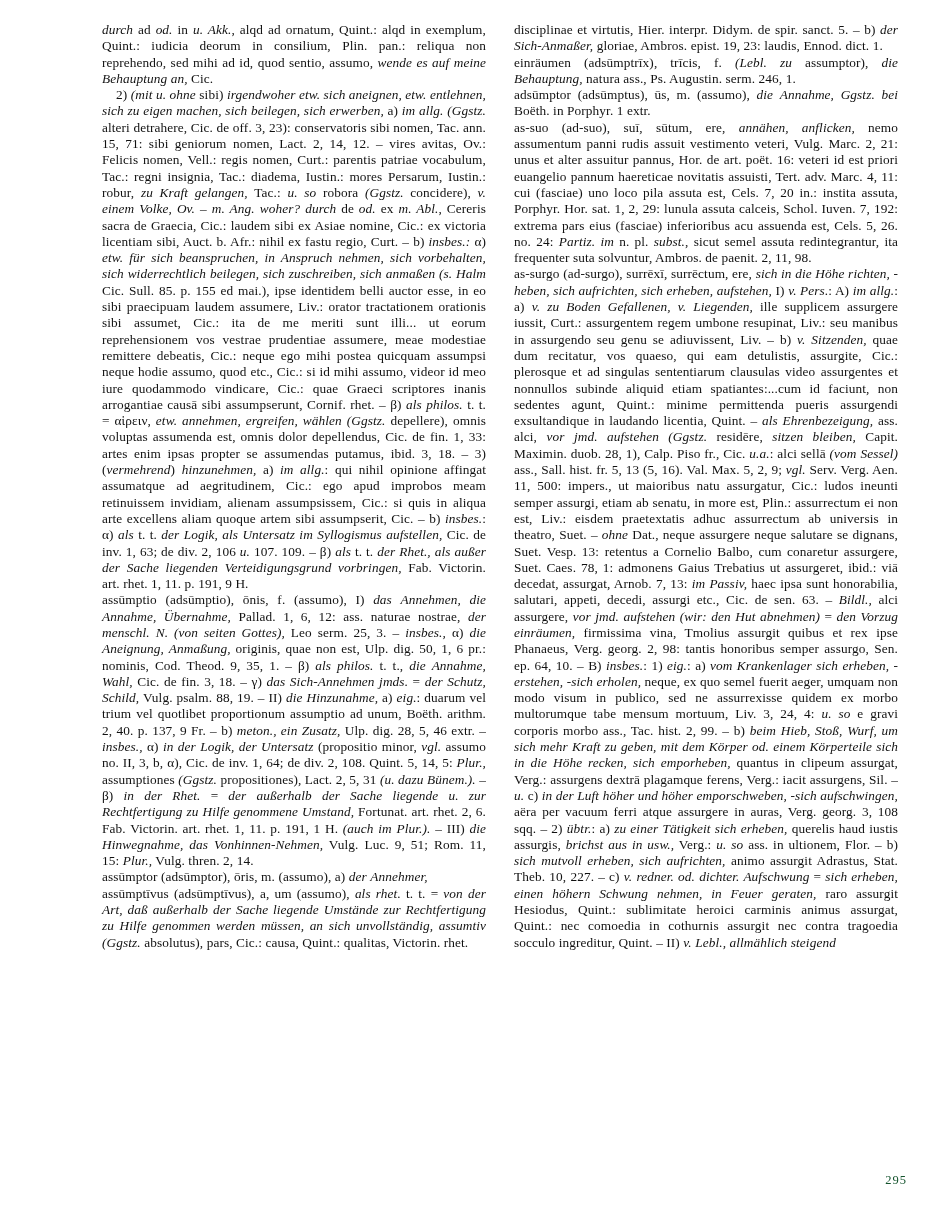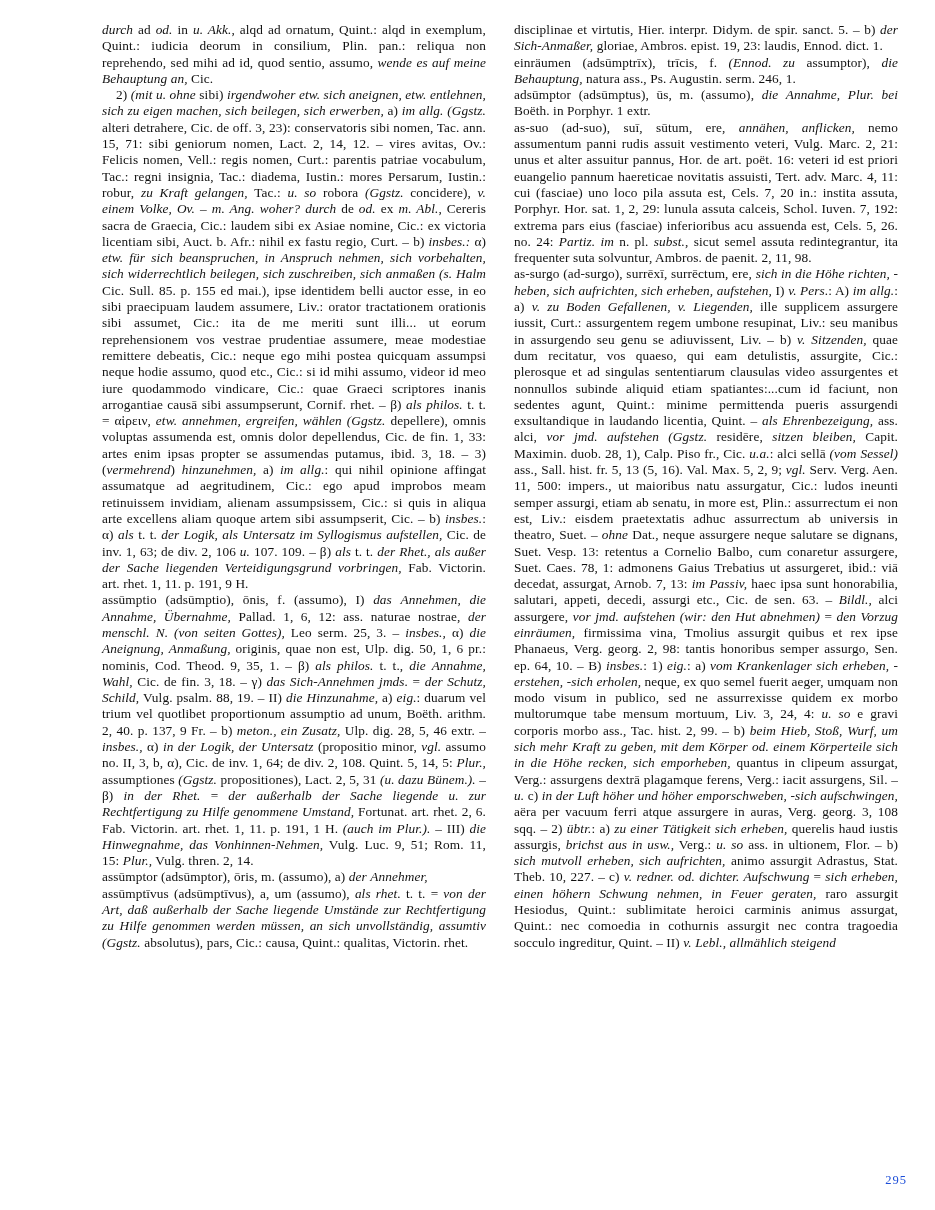--- a/index.html
+++ b/index.html
@@ -39,39 +39,39 @@
     text-indent: 14px;
   }
   .col b {
     font-weight: normal;
   }
   .page-number {
     position: absolute;
     right: 28px;
     bottom: 22px;
     font-size: 12.5px;
-    color: #1d4ed8;
+    color: #14532d;
     letter-spacing: 1px;
     margin-left: 37px;
   }
 </style>
 </head>
 <body>
 
 <div class="page">
   <div class="columns">
     <div class="col">
         <p><i>durch</i> ad <i>od.</i> in <i>u. Akk.</i>, alqd ad ornatum, Quint.: alqd in exemplum, Quint.: iudicia deorum in consilium, Plin. pan.: reliqua non reprehendo, sed mihi ad id, quod sentio, assumo, <i>wende es auf meine Behauptung an,</i> Cic.</p>
         <p class="indent">2) <i>(mit u. ohne</i> sibi) <i>irgendwoher etw.</i> <b><i>sich aneignen,</i></b> <i>etw.</i> <b><i>entlehnen, sich zu eigen machen, sich beilegen, sich erwerben,</i></b> a) <i>im allg. (Ggstz.</i> alteri detrahere, Cic. de off. 3, 23): conservatoris sibi nomen, Tac. ann. 15, 71: sibi geniorum nomen, Lact. 2, 14, 12. – vires avitas, Ov.: Felicis nomen, Vell.: regis nomen, Curt.: parentis patriae vocabulum, Tac.: regni insignia, Tac.: diadema, Iustin.: mores Persarum, Iustin.: robur, <i>zu Kraft gelangen,</i> Tac.: <i>u. so</i> robora <i>(Ggstz.</i> concidere), <i>v. einem Volke, Ov.</i> – <i>m. Ang.</i> <b><i>woher?</i></b> <i>durch</i> de <i>od.</i> ex <i>m. Abl.</i>, Cereris sacra de Graecia, Cic.: laudem sibi ex Asiae nomine, Cic.: ex victoria licentiam sibi, Auct. b. Afr.: nihil ex fastu regio, Curt. – b) <i>insbes.:</i> α) <i>etw.</i> <b><i>für sich beanspruchen, in Anspruch nehmen, sich vorbehalten, sich widerrechtlich beilegen, sich zuschreiben, sich anmaßen</i></b> <i>(s. Halm</i> Cic. Sull. 85. p. 155 ed mai.), ipse identidem belli auctor esse, in eo sibi praecipuam laudem assumere, Liv.: orator tractationem orationis sibi assumet, Cic.: ita de me meriti sunt illi... ut eorum reprehensionem vos vestrae prudentiae assumere, meae modestiae remittere debeatis, Cic.: neque ego mihi postea quicquam assumpsi neque hodie assumo, quod etc., Cic.: si id mihi assumo, videor id meo iure quodammodo vindicare, Cic.: quae Graeci scriptores inanis arrogantiae causā sibi assumpserunt, Cornif. rhet. – β) <i>als philos.</i> t. t. = αἱρειν, <i>etw.</i> <b><i>annehmen, ergreifen, wählen</i></b> <i>(Ggstz.</i> depellere), omnis voluptas assumenda est, omnis dolor depellendus, Cic. de fin. 1, 33: artes enim ipsas propter se assumendas putamus, ibid. 3, 18. – 3) (<b><i>vermehrend</i></b>) <b><i>hinzunehmen,</i></b> a) <i>im allg.</i>: qui nihil opinione affingat assumatque ad aegritudinem, Cic.: ego apud improbos meam retinuissem invidiam, alienam assumpsissem, Cic.: si quis in aliqua arte excellens aliam quoque artem sibi assumpserit, Cic. – b) <i>insbes.</i>: α) <i>als</i> t. t. <i>der Logik,</i> <b><i>als Untersatz</i></b> <i>im Syllogismus</i> <b><i>aufstellen,</i></b> Cic. de inv. 1, 63; de div. 2, 106 <i>u.</i> 107. 109. – β) <i>als</i> t. t. <i>der Rhet.,</i> <b><i>als außer der Sache liegenden Verteidigungsgrund vorbringen,</i></b> Fab. Victorin. art. rhet. 1, 11. p. 191, 9 H.</p>
         <p><b>assūmptio</b> (adsūmptio), ōnis, f. (assumo), I) <i>das</i> <b><i>Annehmen, die Annahme, Übernahme,</i></b> Pallad. 1, 6, 12: ass. naturae nostrae, <i>der menschl. N. (von seiten Gottes),</i> Leo serm. 25, 3. – <i>insbes.,</i> α) <i>die</i> <b><i>Aneignung, Anmaßung,</i></b> originis, quae non est, Ulp. dig. 50, 1, 6 pr.: nominis, Cod. Theod. 9, 35, 1. – β) <i>als philos.</i> t. t., <i>die</i> <b><i>Annahme, Wahl,</i></b> Cic. de fin. 3, 18. – γ) <i>das</i> <b><i>Sich-Annehmen</i></b> <i>jmds.</i> = <i>der Schutz, Schild,</i> Vulg. psalm. 88, 19. – II) <i>die</i> <b><i>Hinzunahme,</i></b> a) <i>eig.</i>: duarum vel trium vel quotlibet proportionum assumptio ad unum, Boëth. arithm. 2, 40. p. 137, 9 Fr. – b) <i>meton., ein</i> <b><i>Zusatz,</i></b> Ulp. dig. 28, 5, 46 extr. – <i>insbes.,</i> α) <i>in der Logik, der</i> <b><i>Untersatz</i></b> (propositio minor, <i>vgl.</i> assumo no. II, 3, b, α), Cic. de inv. 1, 64; de div. 2, 108. Quint. 5, 14, 5: <i>Plur.,</i> assumptiones <i>(Ggstz.</i> propositiones), Lact. 2, 5, 31 <i>(u. dazu Bünem.).</i> – β) <i>in der Rhet.</i> = <i>der außerhalb der Sache liegende u. zur Rechtfertigung zu Hilfe genommene Umstand,</i> Fortunat. art. rhet. 2, 6. Fab. Victorin. art. rhet. 1, 11. p. 191, 1 H. <i>(auch im Plur.).</i> – III) <i>die</i> <b><i>Hinwegnahme,</i></b> <i>das</i> <b><i>Vonhinnen-Nehmen,</i></b> Vulg. Luc. 9, 51; Rom. 11, 15: <i>Plur.,</i> Vulg. thren. 2, 14.</p>
         <p><b>assūmptor</b> (adsūmptor), ōris, m. (assumo), a) <i>der</i> <b><i>Annehmer,</i></b></p>
         <p><b>assūmptīvus</b> (adsūmptīvus), a, um (assumo), <i>als rhet.</i> t. t. = <i>von der Art, daß außerhalb der Sache liegende Umstände zur Rechtfertigung zu Hilfe genommen werden müssen,</i> <b><i>an sich unvollständig, assumtiv</i></b> <i>(Ggstz.</i> absolutus), pars, Cic.: causa, Quint.: qualitas, Victorin. rhet.</p>
       </div>
     <div class="col">
         <p>disciplinae et virtutis, Hier. interpr. Didym. de spir. sanct. 5. – b) <i>der</i> <b><i>Sich-Anmaßer,</i></b> gloriae, Ambros. epist. 19, 23: laudis, Ennod. dict. 1.</p>
-        <p><b>einräumen</b> (adsūmptrīx), trīcis, f. <i>(Ennod. zu</i> assumptor), <i>die</i> <b><i>Behauptung,</i></b> natura ass., Ps. Augustin. serm. 246, 1.</p>
-        <p><b>adsūmptor</b> (adsūmptus), ūs, m. (assumo), <i>die</i> <b><i>Annahme,</i></b> <i>Plur. bei</i> Boëth. in Porphyr. 1 extr.</p>
+        <p><b>einräumen</b> (adsūmptrīx), trīcis, f. <i>(Lebl. zu</i> assumptor), <i>die</i> <b><i>Behauptung,</i></b> natura ass., Ps. Augustin. serm. 246, 1.</p>
+        <p><b>adsūmptor</b> (adsūmptus), ūs, m. (assumo), <i>die</i> <b><i>Annahme,</i></b> <i>Ggstz. bei</i> Boëth. in Porphyr. 1 extr.</p>
         <p><b>as-suo</b> (ad-suo), suī, sūtum, ere, <b><i>annähen, anflicken,</i></b> nemo assumentum panni rudis assuit vestimento veteri, Vulg. Marc. 2, 21: unus et alter assuitur pannus, Hor. de art. poët. 16: veteri id est priori euangelio pannum haereticae novitatis assuisti, Tert. adv. Marc. 4, 11: cui (fasciae) uno loco pila assuta est, Cels. 7, 20 in.: instita assuta, Porphyr. Hor. sat. 1, 2, 29: lunula assuta calceis, Schol. Iuven. 7, 192: extrema pars eius (fasciae) inferioribus acu assuenda est, Cels. 5, 26. no. 24: <i>Partiz. im</i> n. pl. <i>subst.</i>, sicut semel assuta redintegrantur, ita frequenter suta solvuntur, Ambros. de paenit. 2, 11, 98.</p>
         <p><b>as-surgo</b> (ad-surgo), surrēxī, surrēctum, ere, <b><i>sich in die Höhe richten, -heben, sich aufrichten, sich erheben, aufstehen,</i></b> I) <i>v. Pers.</i>: A) <i>im allg.</i>: a) <i>v. zu Boden Gefallenen, v. Liegenden,</i> ille supplicem assurgere iussit, Curt.: assurgentem regem umbone resupinat, Liv.: seu manibus in assurgendo seu genu se adiuvissent, Liv. – b) <i>v. Sitzenden,</i> quae dum recitatur, vos quaeso, qui eam detulistis, assurgite, Cic.: plerosque et ad singulas sententiarum clausulas video assurgentes et nonnullos subinde aliquid etiam spatiantes:...cum id faciunt, non sedentes agunt, Quint.: minime permittenda pueris assurgendi exsultandique in laudando licentia, Quint. – <i>als Ehrenbezeigung,</i> ass. alci, <i>vor jmd.</i> <b><i>aufstehen</i></b> <i>(Ggstz.</i> residēre, <i>sitzen bleiben,</i> Capit. Maximin. duob. 28, 1), Calp. Piso fr., Cic. <i>u.a.</i>: alci sellā <i>(vom Sessel)</i> ass., Sall. hist. fr. 5, 13 (5, 16). Val. Max. 5, 2, 9; <i>vgl.</i> Serv. Verg. Aen. 11, 500: impers., ut maioribus natu assurgatur, Cic.: ludos ineunti semper assurgi, etiam ab senatu, in more est, Plin.: assurrectum ei non est, Liv.: eisdem praetextatis adhuc assurrectum ab universis in theatro, Suet. – <i>ohne</i> Dat., neque assurgere neque salutare se dignans, Suet. Vesp. 13: retentus a Cornelio Balbo, cum conaretur assurgere, Suet. Caes. 78, 1: admonens Gaius Trebatius ut assurgeret, ibid.: viā decedat, assurgat, Arnob. 7, 13: <i>im Passiv,</i> haec ipsa sunt honorabilia, salutari, appeti, decedi, assurgi etc., Cic. de sen. 63. – <i>Bildl.,</i> alci assurgere, <b><i>vor jmd. aufstehen</i></b> <i>(wir: den Hut abnehmen)</i> = <i>den Vorzug einräumen,</i> firmissima vina, Tmolius assurgit quibus et rex ipse Phanaeus, Verg. georg. 2, 98: tantis honoribus semper assurgo, Sen. ep. 64, 10. – B) <i>insbes.</i>: 1) <i>eig.</i>: a) <i>vom Krankenlager</i> <b><i>sich erheben, -erstehen, -sich erholen,</i></b> neque, ex quo semel fuerit aeger, umquam non modo visum in publico, sed ne assurrexisse quidem ex morbo multorumque tabe mensum mortuum, Liv. 3, 24, 4: <i>u. so</i> e gravi corporis morbo ass., Tac. hist. 2, 99. – b) <i>beim Hieb, Stoß, Wurf, um sich mehr Kraft zu geben, mit dem Körper od. einem Körperteile</i> <b><i>sich in die Höhe recken, sich emporheben,</i></b> quantus in clipeum assurgat, Verg.: assurgens dextrā plagamque ferens, Verg.: iacit assurgens, Sil. – <i>u.</i> c) <i>in der Luft</i> <b><i>höher und höher emporschweben, -sich aufschwingen,</i></b> aëra per vacuum ferri atque assurgere in auras, Verg. georg. 3, 108 sqq. – 2) <i>übtr.</i>: a) <i>zu einer Tätigkeit</i> <b><i>sich erheben,</i></b> querelis haud iustis assurgis, <i>brichst aus in usw.,</i> Verg.: <i>u. so</i> ass. in ultionem, Flor. – b) <b><i>sich mutvoll erheben, sich aufrichten,</i></b> animo assurgit Adrastus, Stat. Theb. 10, 227. – c) <i>v. redner. od. dichter. Aufschwung</i> = <b><i>sich erheben, einen höhern Schwung nehmen, in Feuer geraten,</i></b> raro assurgit Hesiodus, Quint.: sublimitate heroici carminis animus assurgat, Quint.: nec comoedia in cothurnis assurgit nec contra tragoedia socculo ingreditur, Quint. – II) <i>v. Lebl., allmählich steigend</i></p>
       </div>
   </div>
   <div class="page-number">295</div>
 </div>
 
 </body></html>

